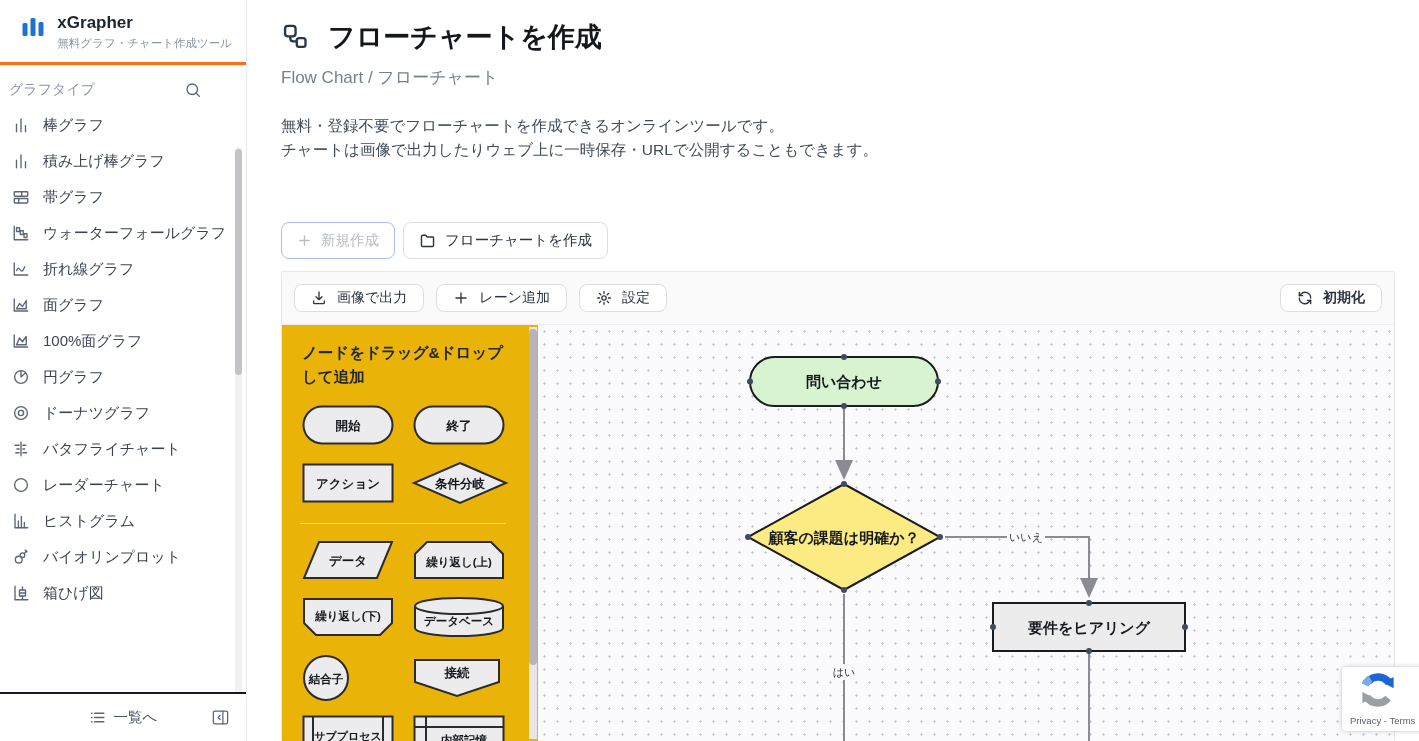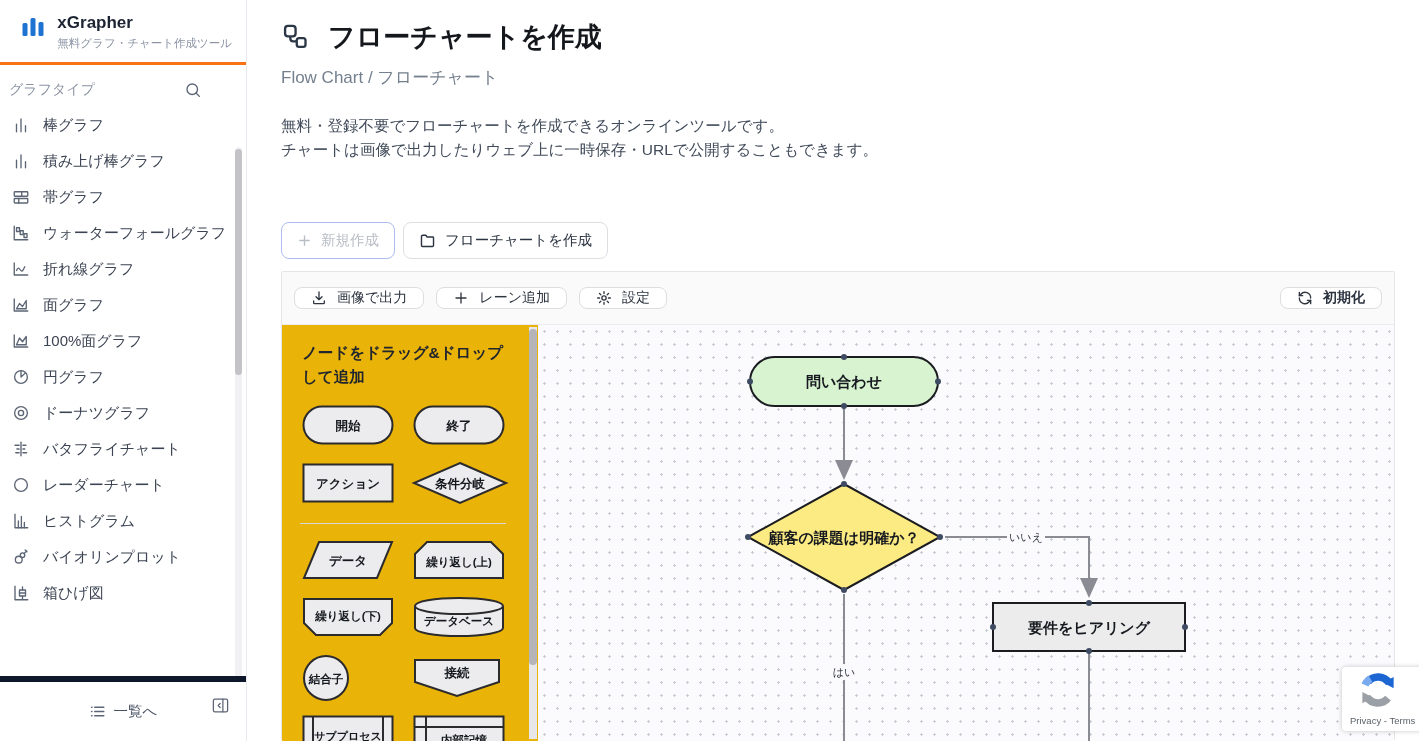--- a/index.html
+++ b/index.html
@@ -17,42 +17,42 @@
   .nav { flex:1; position:relative; padding-top:10px; overflow:hidden; }
   .section-row { display:flex; align-items:flex-end; justify-content:space-between;
     padding:6px 44px 8px 9px; }
   .section-label { font-size:14px; color:#8b93a4; }
   .nav-item { display:flex; align-items:center; gap:13px; padding:0 10px 0 12px;
     height:36px; font-size:15px; color:#3c4453; cursor:pointer; }
   .sb-track { position:absolute; right:4px; top:82px; height:606px; width:7px;
     background:#f1f1f3; border-radius:4px; }
   .sb-thumb { position:absolute; right:4px; top:84px; height:226px; width:7px;
     background:#c3c3c8; border-radius:4px; }
-  .sidebar-footer { height:65px; border-top:6px solid #0f172a; display:flex;
+  .sidebar-footer { height:49px; border-top:2px solid #0f172a; display:flex;
     align-items:center; justify-content:center; gap:8px; position:relative;
     font-size:14.5px; color:#4a5263; }
   .collapse-btn { position:absolute; right:16px; top:14px; width:20px; height:20px; cursor:pointer; }
   
   .main { position:absolute; left:248px; top:0; width:1171px; height:741px; }
   .title-row { position:absolute; left:33px; top:19px; display:flex; align-items:center; gap:19px; }
   .page-title { font-size:27px; font-weight:700; color:#14171c; }
   .breadcrumb { position:absolute; left:33px; top:66px; font-size:17px; color:#75808f; }
   .descr { position:absolute; left:33px; top:114px; font-size:15.5px; color:#414b5a; line-height:24px; }
   .actions-row { position:absolute; left:33px; top:222px; display:flex; gap:8px; }
   .btn { display:inline-flex; align-items:center; gap:9px; height:37px; padding:0 15px;
     background:#fff; border:1px solid #dcdee2; border-radius:8px; font-size:14.5px;
     color:#2b3442; cursor:pointer; font-family:inherit; }
   .btn.disabled { border:1.5px solid #aebcf0; color:#b9bdc6; }
   .btn.disabled svg { stroke:#b9bdc6; }
   
   .canvas-box { position:absolute; left:33px; top:271px; width:1114px; height:470px;
     border:1px solid #e5e6ea; border-radius:2px; background:#fff; }
   .editor-toolbar { height:53px; display:flex; align-items:center; gap:12px;
     padding:0 12px; background:#fafafa; border-bottom:1px solid #ececee; }
-  .tbtn { display:inline-flex; align-items:center; gap:10px; height:22px; padding:0 16px;
+  .tbtn { display:inline-flex; align-items:center; gap:10px; height:28px; padding:0 16px;
     background:#fff; border:1px solid #dcdee2; border-radius:8px; font-size:14px;
     color:#2c3440; cursor:pointer; font-family:inherit; }
   .tbtn svg { width:16px; height:16px; stroke:#30363f; fill:none; stroke-width:2;
     stroke-linecap:round; stroke-linejoin:round; }
   .tbtn.right { margin-left:auto;font-weight:bold; }
   .workspace { display:flex; height:416px; }
   
   .palette { width:256px; background:#eab308; position:relative; overflow:hidden;
     padding:16px 30px 0 20px; }
   .palette-title { font-size:15.5px; font-weight:700; color:#20252e; line-height:1.55; }

